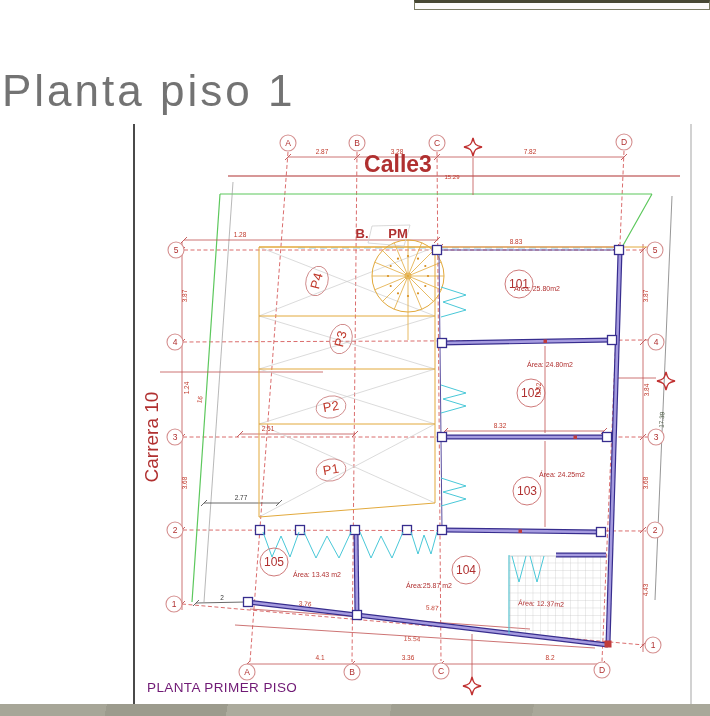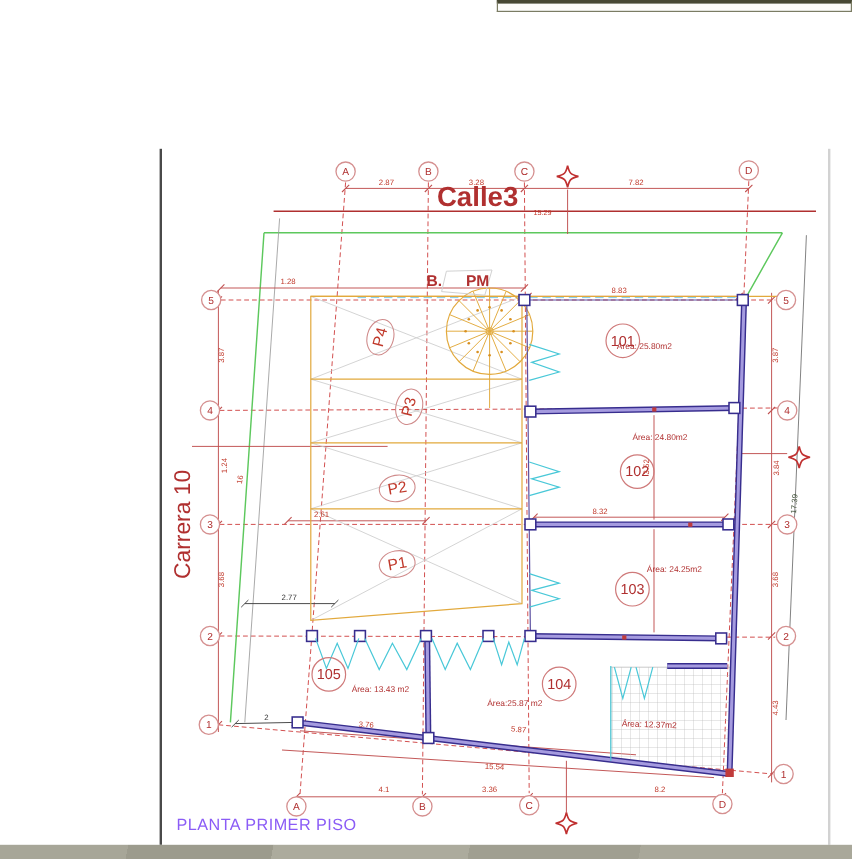--- a/index.html
+++ b/index.html
@@ -5,40 +5,41 @@
   html,body{margin:0;padding:0;background:#fff;}
   .stage{position:relative;width:710px;height:716px;background:#ffffff;overflow:hidden;
          font-family:"Liberation Sans","DejaVu Sans",sans-serif;}
   .topbar{position:absolute;left:414px;top:0;width:296px;height:10px;background:#fcfcfa;
           border:1px solid #7b7c64;border-top:3px solid #474833;box-sizing:border-box;}
   .title{position:absolute;left:2px;top:66px;margin:0;font-size:44px;font-weight:400;
          letter-spacing:3px;color:#737373;}
   .border-left{position:absolute;left:133px;top:124px;width:2px;height:580px;background:#4a4a4a;}
   .border-right{position:absolute;left:690px;top:124px;width:2px;height:580px;background:#d2d2d2;}
   .caption{position:absolute;left:147px;top:680px;font-size:13.5px;font-weight:500;
-           color:#8b5cf6;letter-spacing:0.4px;}
+           color:#701a75;letter-spacing:0.4px;}
   .footer{position:absolute;left:0;top:704px;width:710px;height:12px;
           background:linear-gradient(100deg,#a7a698 0%,#a7a698 15%,#9c9b8d 15%,#9c9b8d 32%,
                      #acab9d 32%,#acab9d 55%,#a09f91 55%,#a09f91 75%,#a9a89a 75%);}
   svg{position:absolute;left:0;top:0;}
   svg text{font-family:"Liberation Sans","DejaVu Sans",sans-serif;}
   .dim{font-size:6.5px;fill:#c0392b;text-anchor:middle;}
   .dimk{font-size:6.5px;fill:#3a3a3a;text-anchor:middle;}
   .bub{font-size:8.5px;fill:#b03030;text-anchor:middle;}
   .room{font-size:12px;fill:#b03030;text-anchor:middle;}
   .area{font-size:7px;fill:#b03030;text-anchor:middle;}
   .pk{font-size:13px;fill:#c0392b;text-anchor:middle;}
   .street{font-size:23px;font-weight:600;fill:#b03030;text-anchor:middle;}
   .bpm{font-size:13px;font-weight:600;fill:#b03030;text-anchor:middle;}
 </style>
 </head>
 <body>
 
 <div class="stage">
   <div class="topbar"></div>
+  <h1 class="title">Planta piso 1</h1>
   <div class="border-left"></div>
   <div class="border-right"></div>
 
   <svg width="710" height="716" viewBox="0 0 710 716">
     <defs>
       <pattern id="hatch" width="7.5" height="7.5" patternUnits="userSpaceOnUse">
         <path d="M0 0H7.5M0 0V7.5" stroke="#bdbdbd" stroke-width="0.6" fill="none"></path>
       </pattern>
     </defs>
 

